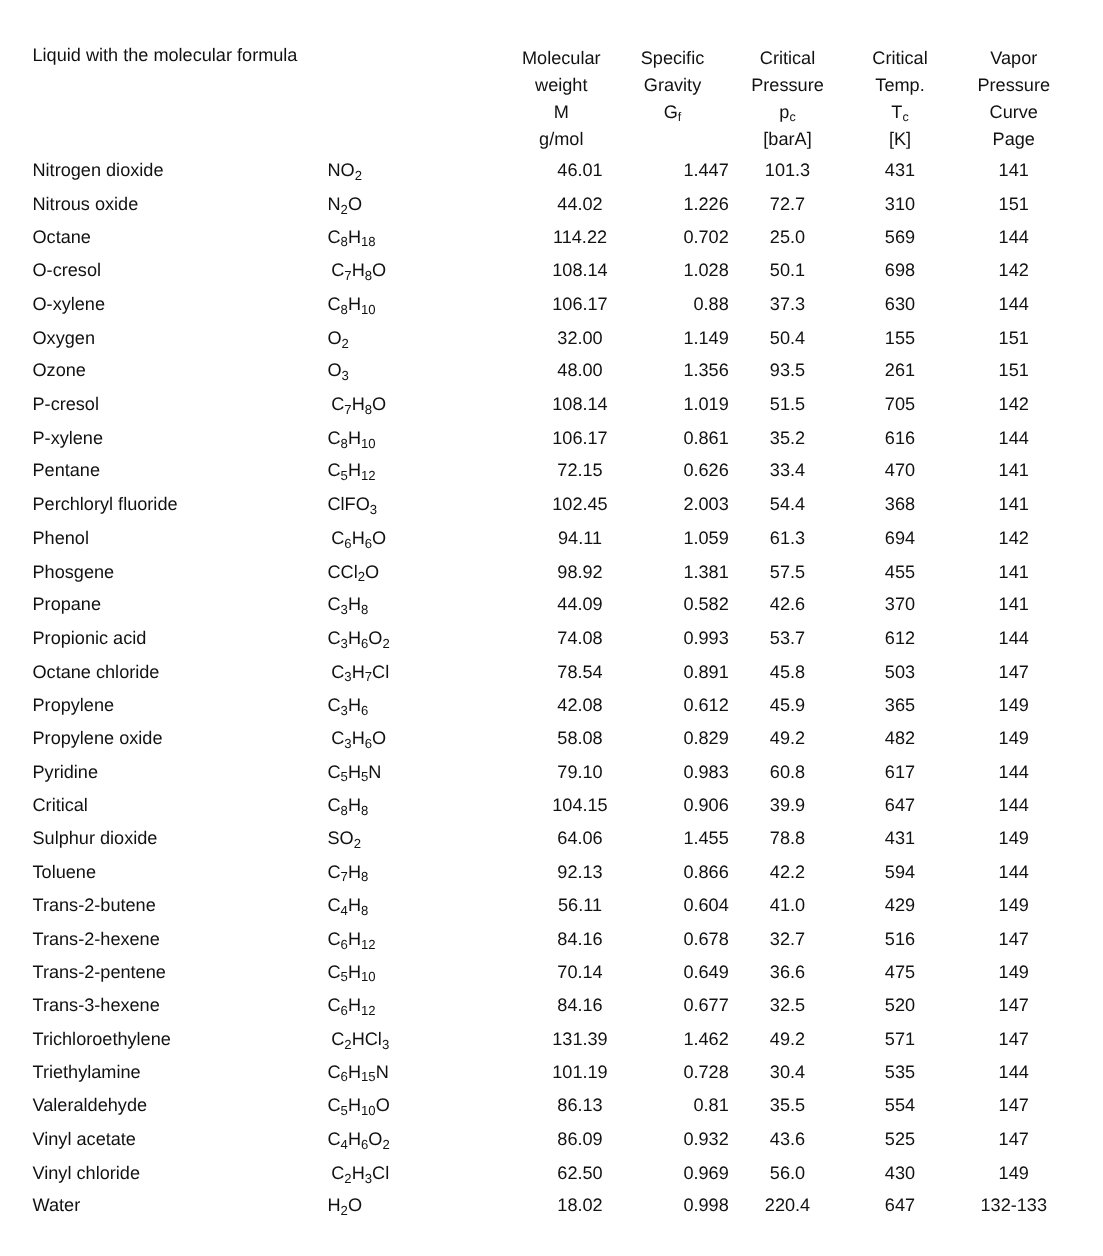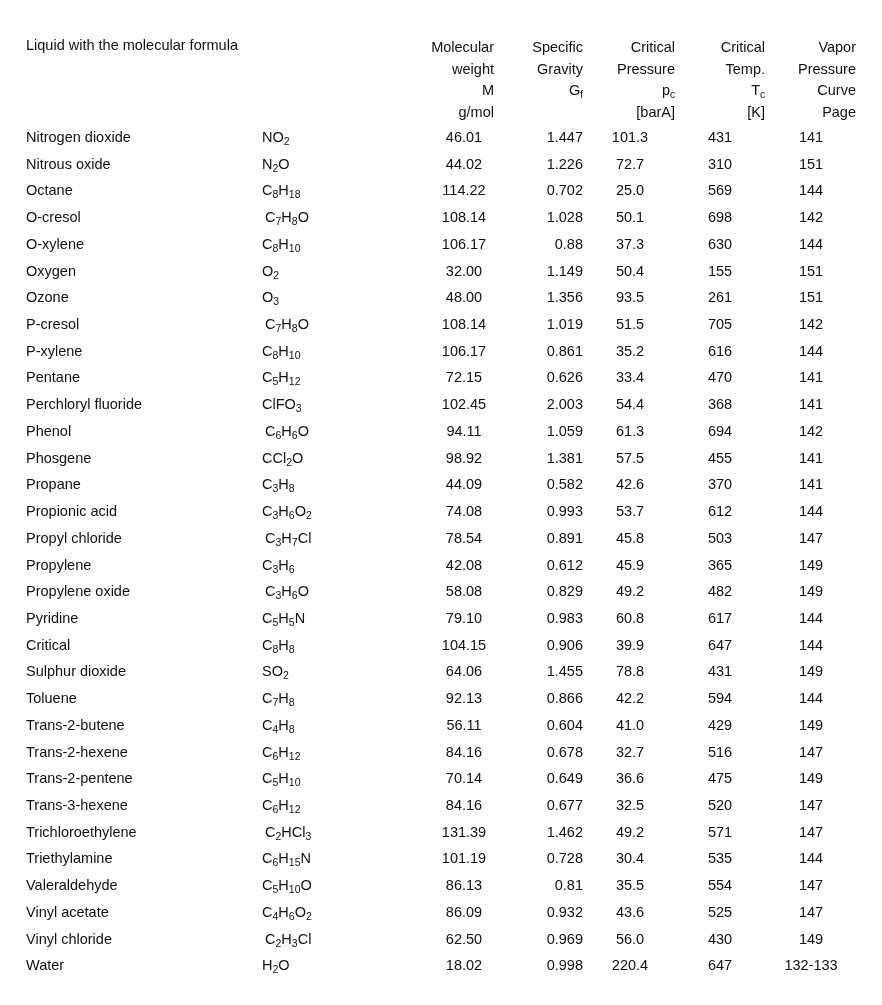--- a/index.html
+++ b/index.html
@@ -1,20 +1,20 @@
 <!DOCTYPE html>
 <html><head>
 <meta charset="utf-8">
 <style>
   html, body { margin:0; padding:0; background:#ffffff; }
   body { width:882px; height:1005px; position:relative; overflow:hidden;
          font-family:"Liberation Sans", sans-serif; color:#111111; font-size:14.5px; }
   .hdr-title { position:absolute; left:26px; top:37px; white-space:nowrap; }
   .hcol { position:absolute; top:37px; width:90px; text-align:center; line-height:21.5px; }
-  .hcol span { display:block; white-space:nowrap;text-align:right; }
+  .hcol span { display:block; white-space:nowrap; }
   .rows { position:absolute; left:0; top:127px; width:750px; }
   .row { position:relative; height:26.73px; }
   .cell { position:absolute; top:0; white-space:nowrap; line-height:20px; }
   .c-name { left:26px; }
   .c-formula { left:230px;margin-left:32px; }
   .c-formula.shift { left:233px; }
   .num { width:90px; text-align:center; }
   .c-mw { left:419px; }
   .c-sg { left:493px;text-align:right; }
   .c-pc { left:585px; }
@@ -190,21 +190,21 @@
       <div class="row">
     <div class="cell c-name">Propionic acid</div>
     <div class="cell c-formula"><span>C</span><sub>3</sub><span>H</span><sub>6</sub><span>O</span><sub>2</sub></div>
     <div class="cell num c-mw">74.08</div>
     <div class="cell num c-sg">0.993</div>
     <div class="cell num c-pc">53.7</div>
     <div class="cell num c-tc">612</div>
     <div class="cell num c-vp">144</div>
   </div>
       <div class="row">
-    <div class="cell c-name">Propyl chloride</div>
+    <div class="cell c-name">Octane chloride</div>
     <div class="cell c-formula shift"><span>C</span><sub>3</sub><span>H</span><sub>7</sub><span>Cl</span></div>
     <div class="cell num c-mw">78.54</div>
     <div class="cell num c-sg">0.891</div>
     <div class="cell num c-pc">45.8</div>
     <div class="cell num c-tc">503</div>
     <div class="cell num c-vp">147</div>
   </div>
       <div class="row">
     <div class="cell c-name">Propylene</div>
     <div class="cell c-formula"><span>C</span><sub>3</sub><span>H</span><sub>6</sub></div>

